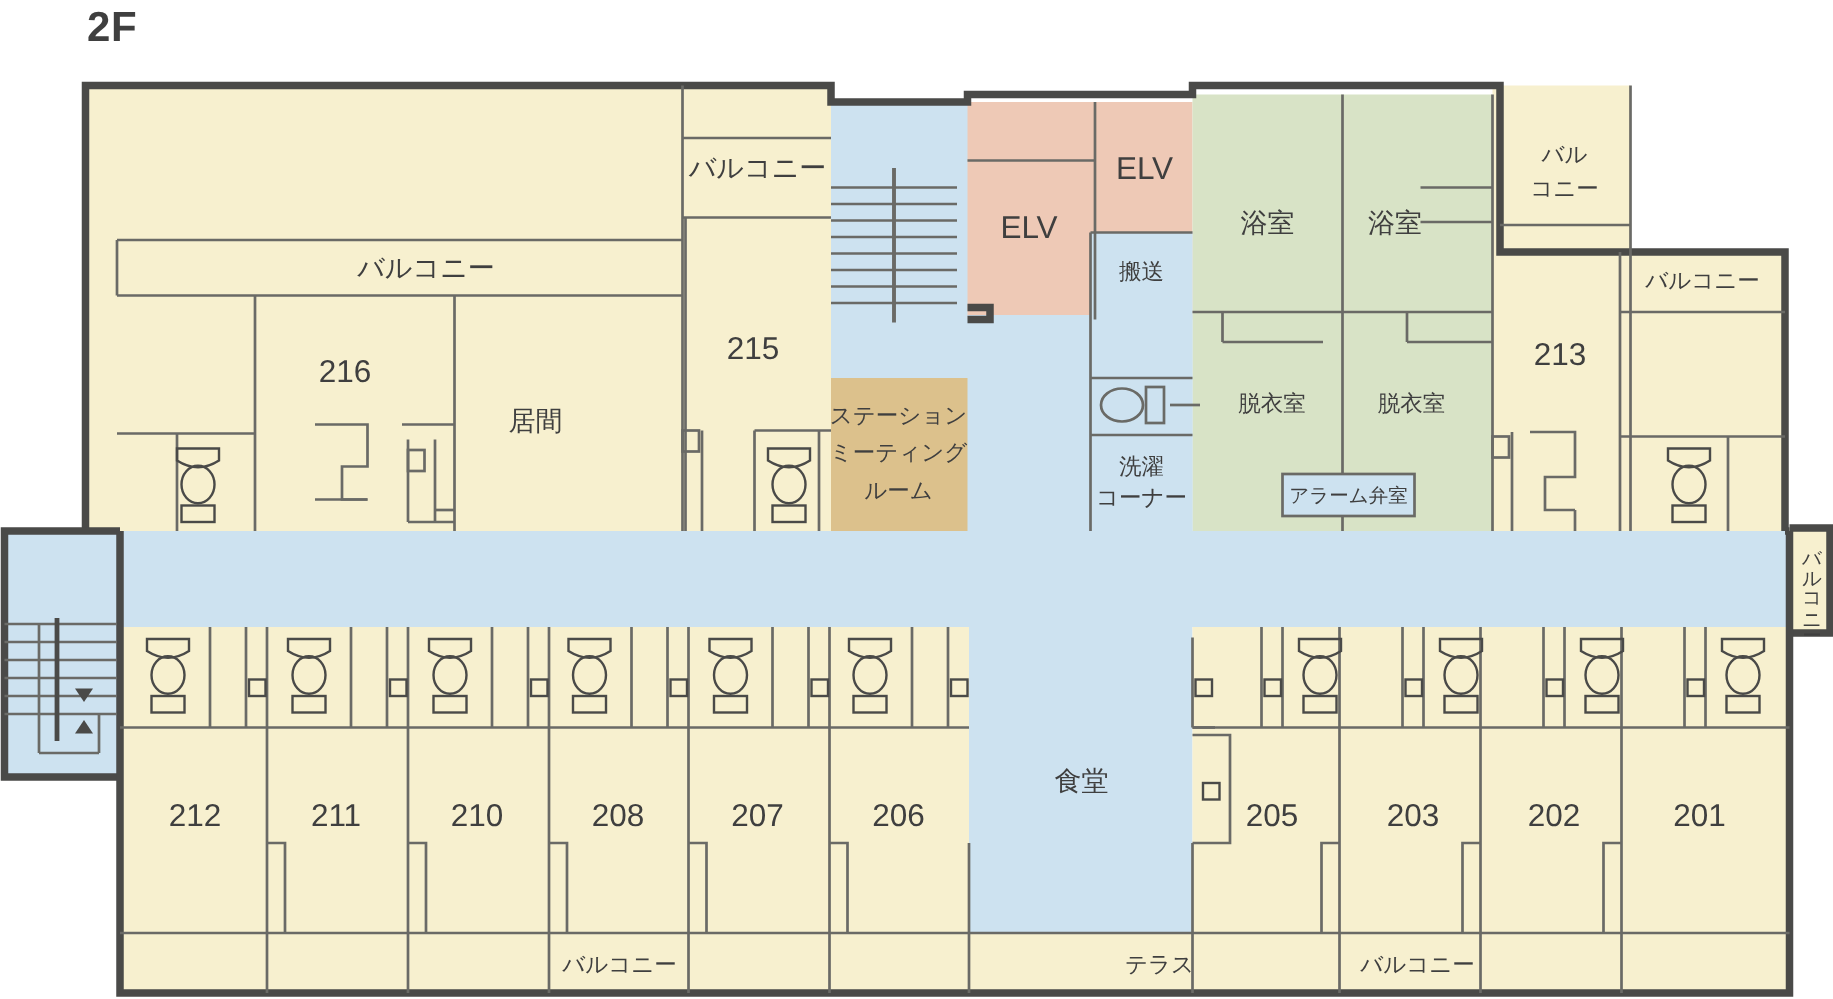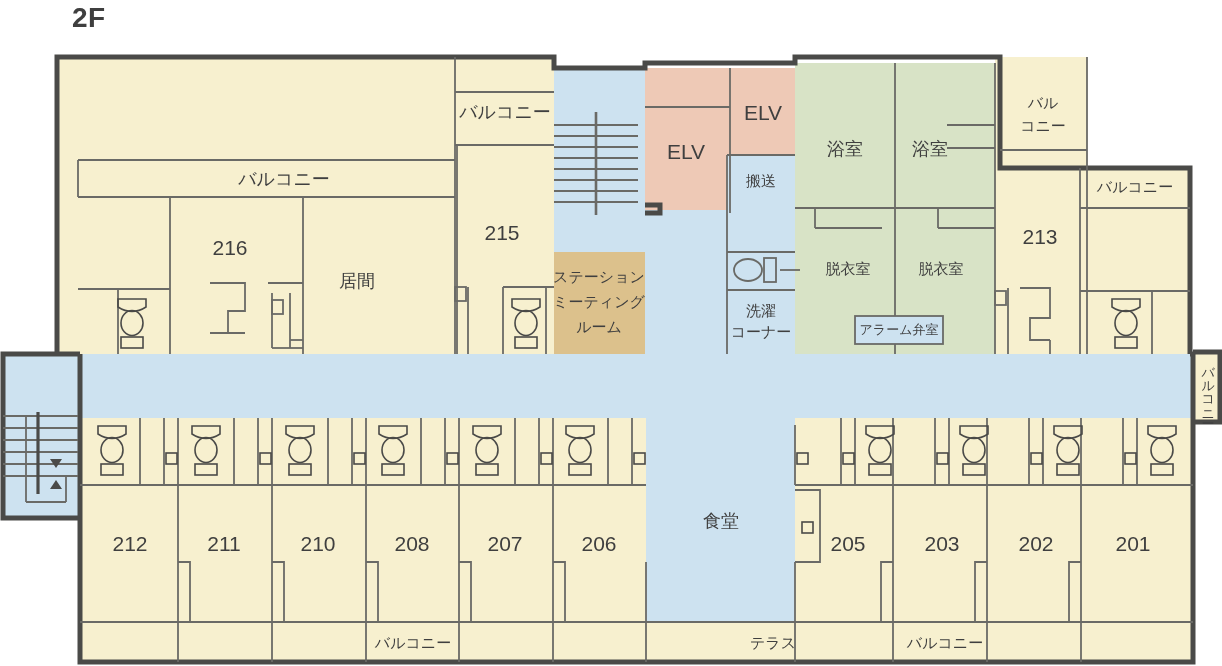--- a/index.html
+++ b/index.html
@@ -13,21 +13,21 @@
     font-family: "Liberation Sans", "DejaVu Sans", sans-serif;
     overflow: hidden;
   }
   #floorplan-root {
     position: relative;
     width: 1222px;
     height: 666px;
   }
   #floor-title {
     position: absolute;
-    left: 72px;
+    left: 58px;
     top: 2px;
     font-size: 28px;
     font-weight: bold;
     color: #3f3f3f;
     letter-spacing: 0.5px;
   }
   svg#plan {
     position: absolute;
     left: 0;
     top: 0;

